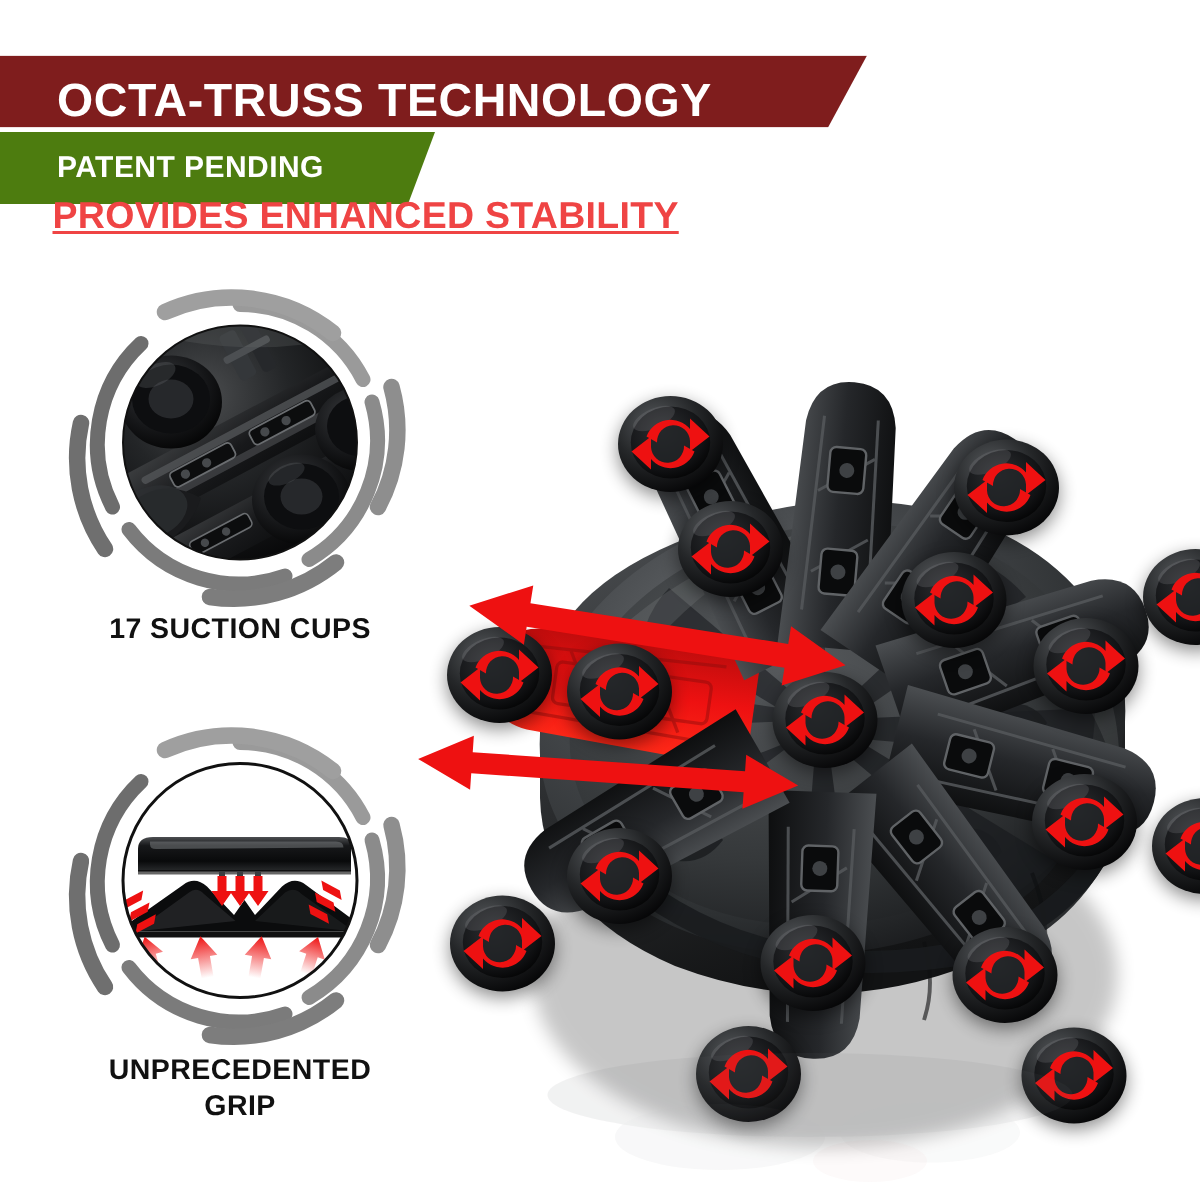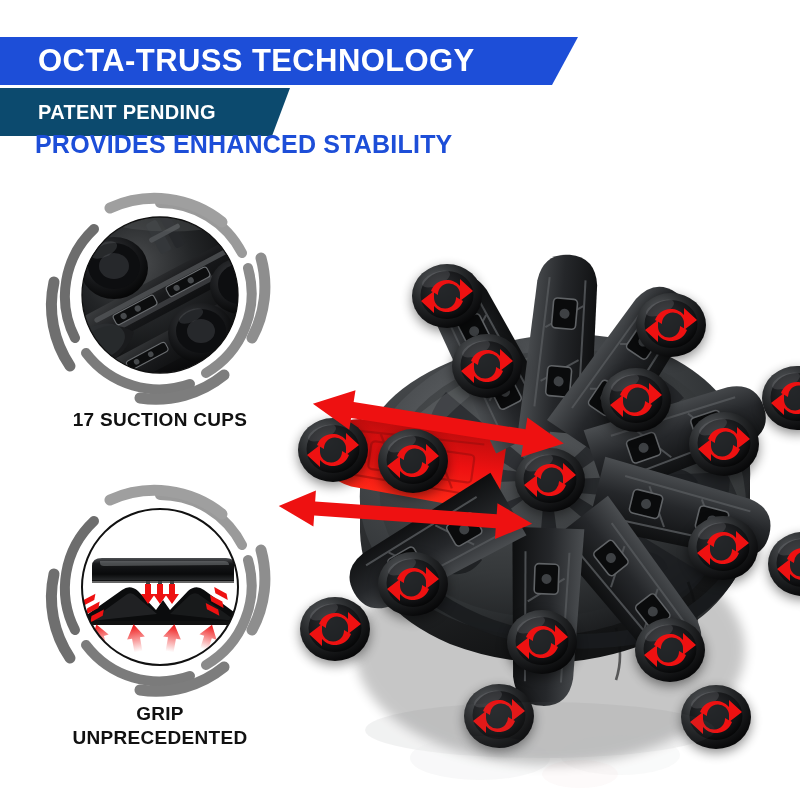--- a/index.html
+++ b/index.html
@@ -13,58 +13,59 @@
     position: relative;
     width: 800px; height: 800px;
     background: #ffffff;
   }
 
   
   .banner-title {
     position: absolute;
     left: 0; top: 37px;
     width: 578px; height: 48px;
-    background: #1d4ed8;
+    background: #7f1d1d;
     -webkit-clip-path: polygon(0 0, 100% 0, calc(100% - 26px) 100%, 0 100%);
     clip-path: polygon(0 0, 100% 0, calc(100% - 26px) 100%, 0 100%);
-    display: flex; align-items: center;
+    display: flex; align-items: flex-end;
   }
   .banner-title span {
     color: #ffffff;
     font-size: 31px;
     font-weight: bold;
     letter-spacing: 0.4px;
     padding-left: 38px;
     white-space: nowrap;
   }
   .banner-sub {
     position: absolute;
     left: 0; top: 88px;
     width: 290px; height: 48px;
-    background: #0c4a6e;
+    background: #4d7c0f;
     -webkit-clip-path: polygon(0 0, 100% 0, calc(100% - 18px) 100%, 0 100%);
     clip-path: polygon(0 0, 100% 0, calc(100% - 18px) 100%, 0 100%);
     display: flex; align-items: center;
   }
   .banner-sub span {
     color: #ffffff;
     font-size: 20px;
     font-weight: bold;
     letter-spacing: 0.3px;
     padding-left: 38px;
     white-space: nowrap;
   }
   .tagline {
     position: absolute;
     left: 35px; top: 130px;
-    color: #1d4ed8;
+    color: #ef4444;
     font-size: 25px;
     font-weight: bold;
     letter-spacing: 0.2px;
     white-space: nowrap;
+    text-decoration: underline;
   }
 
   
   .feature { position: absolute; }
   .feature-ring { position: absolute; left: 0; top: 0; }
   .feature-caption {
     position: absolute;
     width: 260px;
     text-align: center;
     color: #111111;
@@ -272,22 +273,22 @@
         <path d="M 218 80 A 92 92 0 0 1 176 185" stroke="#8b8b8b" stroke-width="10"></path>
         <path d="M 160 196 A 92 92 0 0 1 56 165" stroke="#7b7b7b" stroke-width="10"></path>
         <path d="M 45 150 A 92 92 0 0 1 64 41" stroke="#6d6d6d" stroke-width="10"></path>
         <path d="M 80 20 A 108 108 0 0 1 192 34" stroke="#9f9f9f" stroke-width="11"></path>
         <path d="M 231 70 A 108 108 0 0 1 222 150" stroke="#8e8e8e" stroke-width="11"></path>
         <path d="M 194 187 A 108 108 0 0 1 110 210" stroke="#7d7d7d" stroke-width="11"></path>
         <path d="M 40 178 A 108 108 0 0 1 24 94" stroke="#6f6f6f" stroke-width="11"></path>
       </g>
     </svg>
     <div class="feature-caption">
+      <div>UNPRECEDENTED</div>
       <div>GRIP</div>
-      <div>UNPRECEDENTED</div>
     </div>
   </div>
 
   <svg id="product" viewBox="0 0 560 640">
     <defs>
       <radialGradient id="hubGrad" cx="38%" cy="28%" r="78%">
         <stop offset="0%" stop-color="#6a6d70"></stop>
         <stop offset="42%" stop-color="#45484b"></stop>
         <stop offset="78%" stop-color="#2d3032"></stop>
         <stop offset="100%" stop-color="#17181a"></stop>

